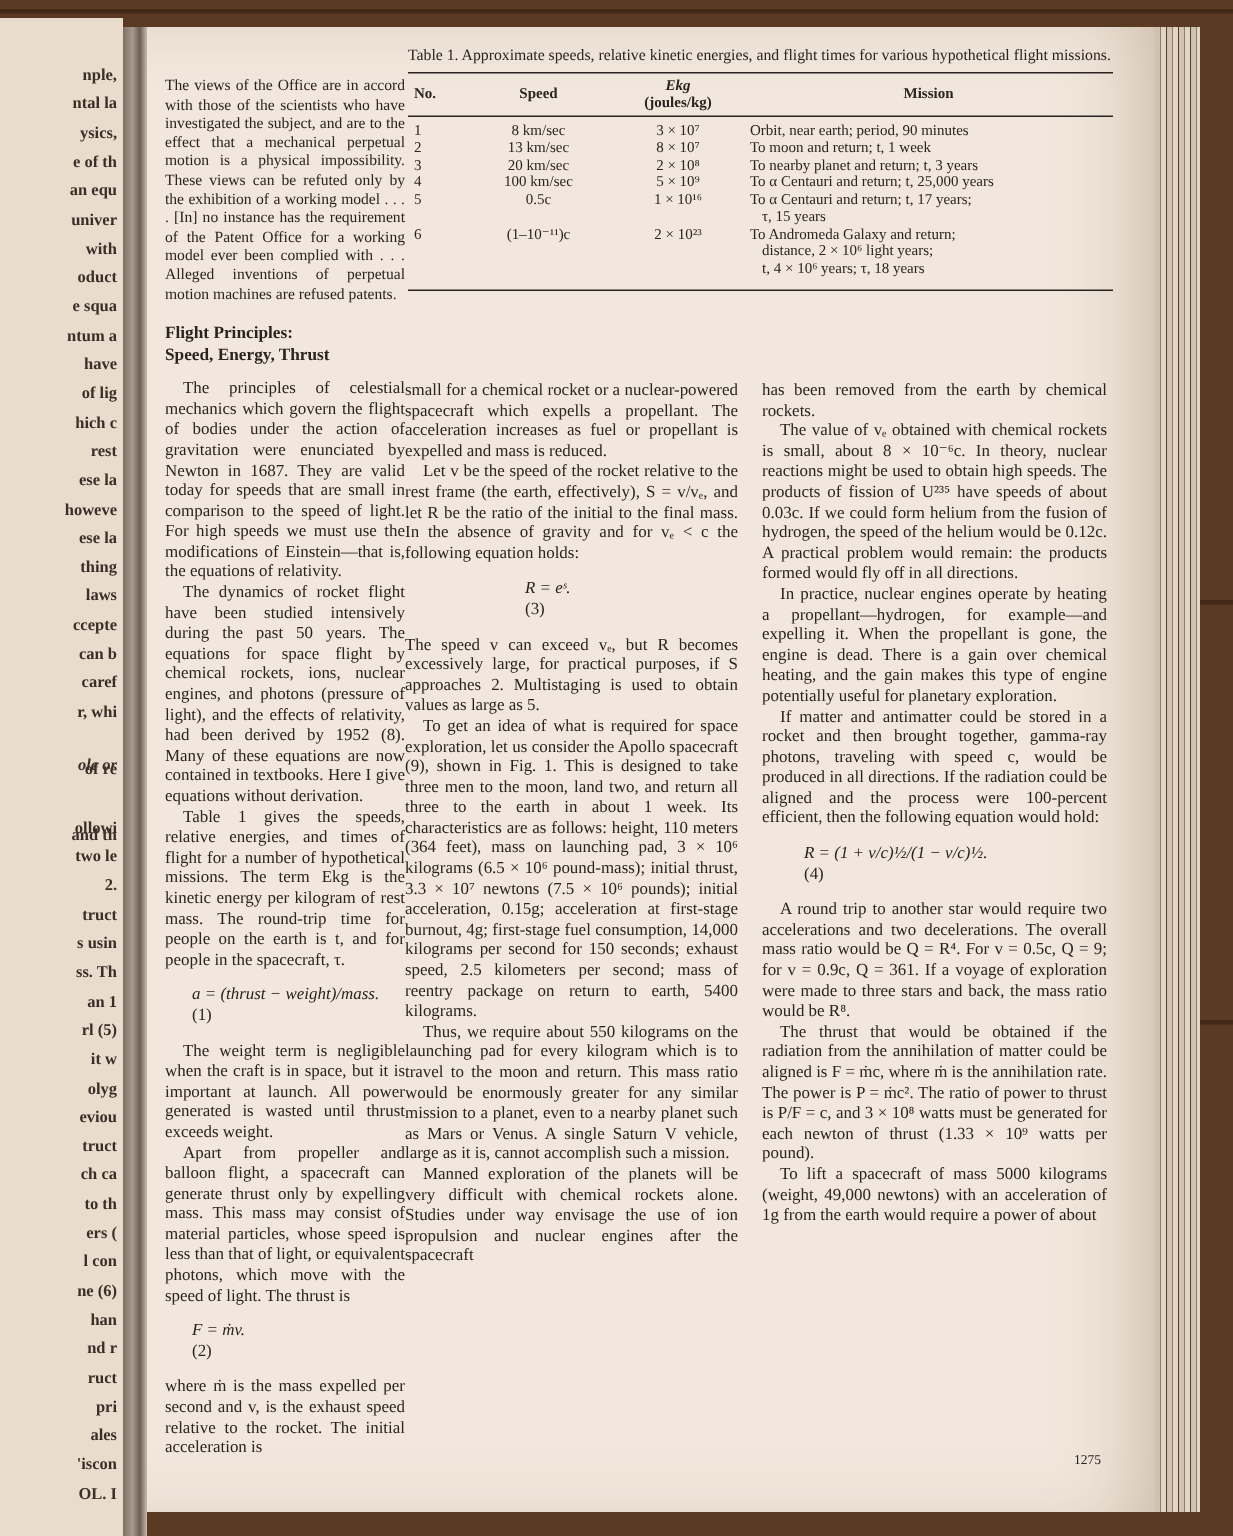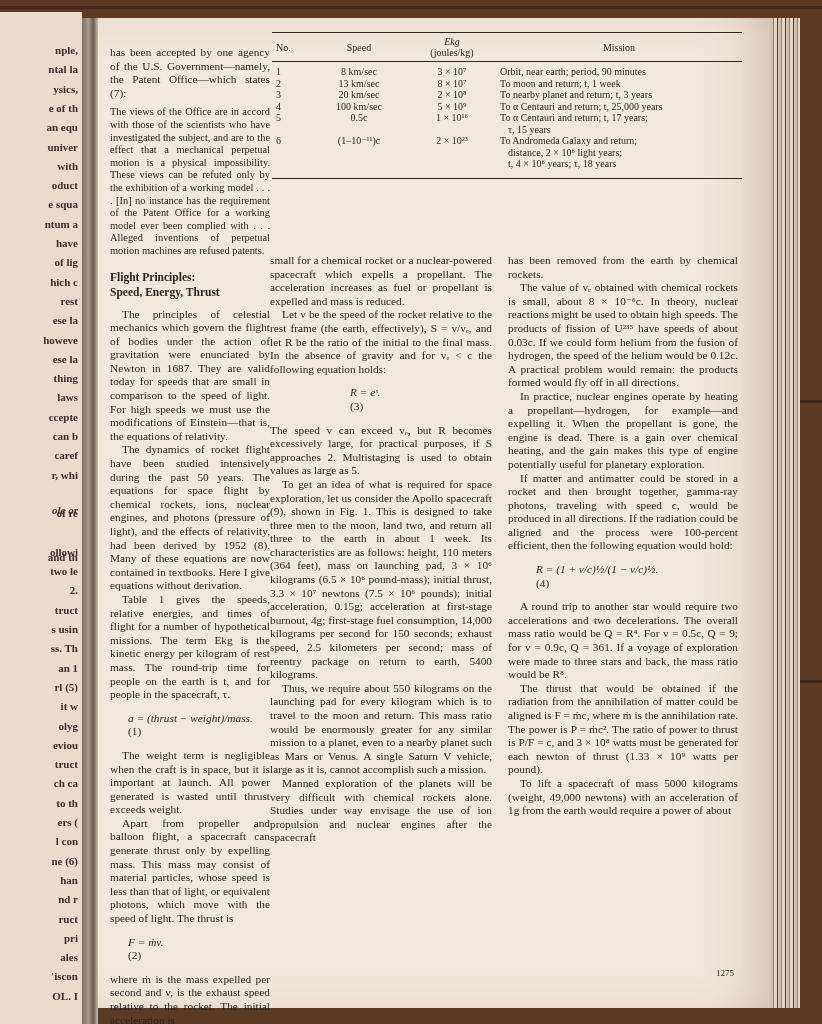--- a/index.html
+++ b/index.html
@@ -42,21 +42,21 @@
   .quote { font-size: 10.4px; line-height: 12.6px; margin: 6px 0 0 0; }
   .quote p { text-indent: 0; }
   h3.section { font-size: 11.5px; font-weight: bold; margin: 12px 0 8px 0; line-height: 15px; }
   .equation { display: flex; justify-content: space-between; margin: 10px 0 10px 18px; font-style: italic; flex-direction: column; }
   .equation .num { font-style: normal; }
   .table-wrap { position: absolute; left: 174px; top: 14px; width: 470px; font-size: 10px; }
   .table-caption { font-size: 10.5px; line-height: 12.5px; margin-bottom: 3px; }
   table { width: 100%; border-collapse: collapse; font-size: 10px; }
   thead tr { border-top: 1.5px solid #2a2420; border-bottom: 1.5px solid #2a2420; }
   tbody { border-bottom: 1.5px solid #2a2420; }
-  th { font-weight: normal; padding: 3px 4px; text-align: center; margin-left: 32px; }
+  th { font-weight: bold; padding: 3px 4px; text-align: center; margin-left: 32px; }
   td { padding: 0 4px; vertical-align: top; line-height: 11.5px; }
   td.no { text-align: left; width: 30px; }
   td.speed { text-align: center; width: 90px; }
   td.energy { text-align: center; width: 80px; }
   td.mission { text-align: left; }
   tbody tr:first-child td { padding-top: 4px; }
   tbody tr:last-child td { padding-bottom: 8px; }
   .page-number { position: absolute; left: 618px; top: 950px; font-size: 9px; }
 </style>
 </head>
@@ -116,20 +116,21 @@
     <div class="frag" style="top: 919.8px;">pri</div>
     <div class="frag" style="top: 939.1px;">ales</div>
     <div class="frag" style="top: 958.4px;">'iscon</div>
     <div class="frag" style="top: 977.7px;">OL. I</div>
   </div>
 <div class="gutter"></div>
 
 <div class="page">
 
   <div class="table-wrap">
+    <div class="table-caption">Table 1. Approximate speeds, relative kinetic energies, and flight times for various hypothetical flight missions.</div>
     <table>
       <thead>
         <tr>
           <th style="text-align:left">No.</th>
           <th>Speed</th>
           <th>
             <div><i>Ekg</i></div>
             <div>(joules/kg)</div>
           </th>
           <th>Mission</th>
@@ -185,21 +186,20 @@
               <div>To Andromeda Galaxy and return;</div>
               <div style="padding-left: 8px;">distance, 2 × 10⁶ light years;</div>
               <div style="padding-left: 8px;">t, 4 × 10⁶ years; τ, 18 years</div>
             </td>
           </tr>
         </tbody>
     </table>
   </div>
 
   <div class="col col1">
-    <p class="noindent">has been accepted by one agency of the U.S. Government—namely, the Patent Office—which states (7):</p>
     <div class="quote">
       <p>The views of the Office are in accord with those of the scientists who have investigated the subject, and are to the effect that a mechanical perpetual motion is a physical impossibility. These views can be refuted only by the exhibition of a working model . . . . [In] no instance has the requirement of the Patent Office for a working model ever been complied with . . . Alleged inventions of perpetual motion machines are refused patents.</p>
     </div>
     <h3 class="section">
       <div>Flight Principles:</div>
       <div>Speed, Energy, Thrust</div>
     </h3>
     <p>The principles of celestial mechanics which govern the flight of bodies under the action of gravitation were enunciated by Newton in 1687. They are valid today for speeds that are small in comparison to the speed of light. For high speeds we must use the modifications of Einstein—that is, the equations of relativity.</p>
     <p>The dynamics of rocket flight have been studied intensively during the past 50 years. The equations for space flight by chemical rockets, ions, nuclear engines, and photons (pressure of light), and the effects of relativity, had been derived by 1952 (8). Many of these equations are now contained in textbooks. Here I give equations without derivation.</p>
     <p>Table 1 gives the speeds, relative energies, and times of flight for a number of hypothetical missions. The term Ekg is the kinetic energy per kilogram of rest mass. The round-trip time for people on the earth is t, and for people in the spacecraft, τ.</p>

